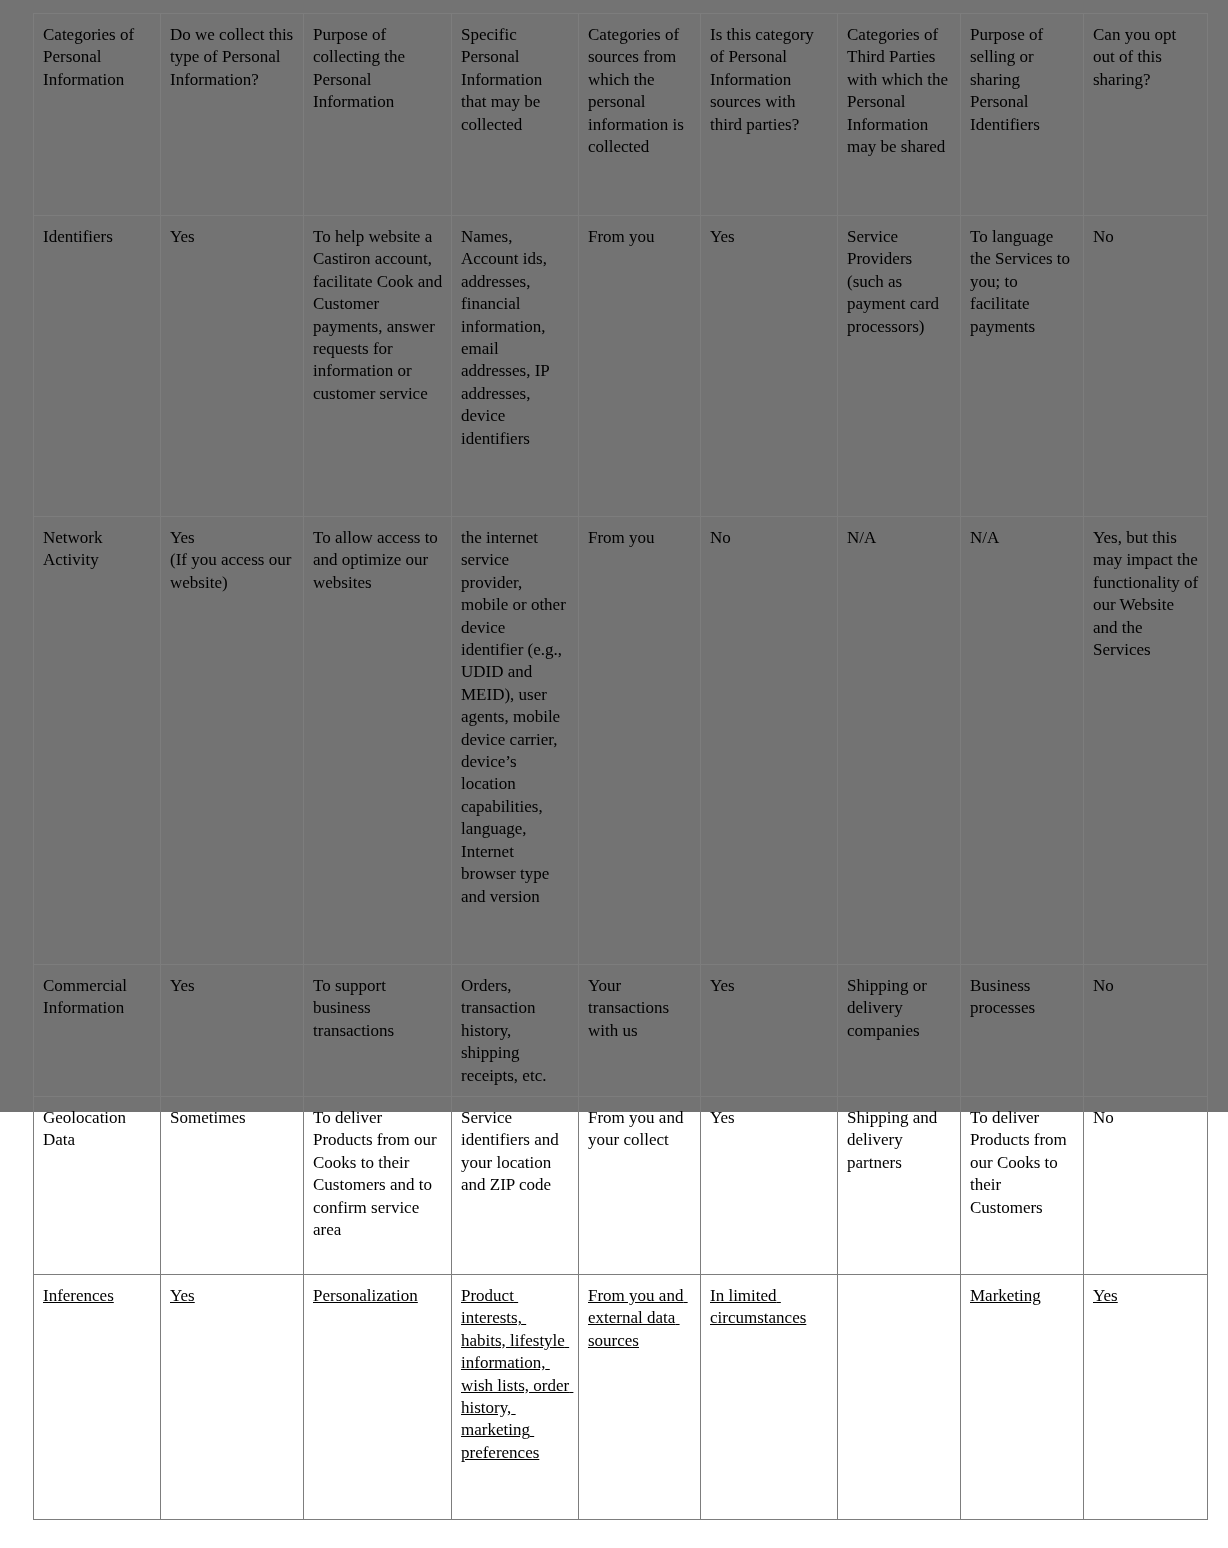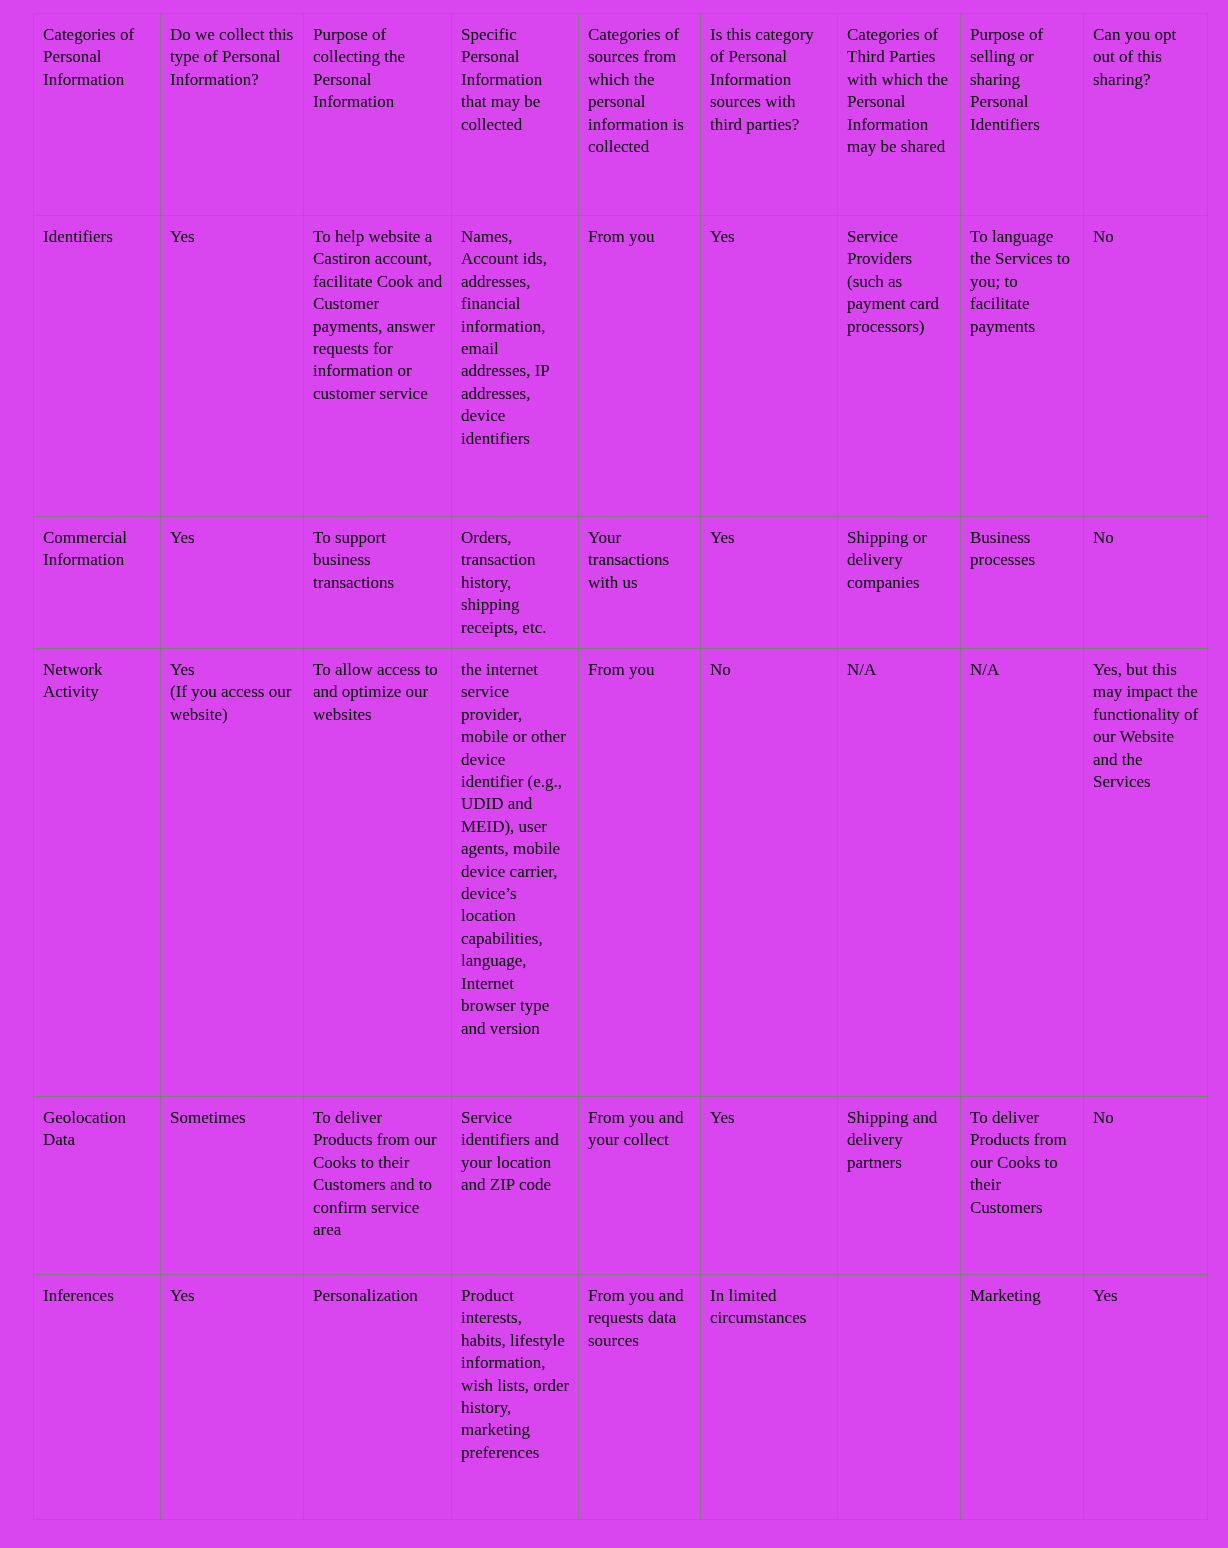--- a/index.html
+++ b/index.html
@@ -11,22 +11,22 @@
     width: 1228px;
     height: 1548px;
     position: relative;
     font-family: "Liberation Serif", "DejaVu Serif", serif;
     color: #000000;
   }
   .page {
     position: absolute;
     left: 0; top: 0;
     width: 1228px;
-    height: 1548px;
-    background: #d946ef;
+    height: 1112px;
+    background: #737373;
   }
   table.disclosure {
     position: absolute;
     left: 33px;
     top: 13px;
     width: 1174px;
     border-collapse: collapse;
     table-layout: fixed;
   }
   table.disclosure th,
@@ -76,60 +76,60 @@
           <td>Identifiers</td>
           <td>Yes</td>
           <td>To help website a Castiron account, facilitate Cook and Customer payments, answer requests for information or customer service</td>
           <td>Names, Account ids, addresses, financial information, email addresses, IP addresses, device identifiers</td>
           <td>From you</td>
           <td>Yes</td>
           <td>Service Providers (such as payment card processors)</td>
           <td>To language the Services to you; to facilitate payments</td>
           <td>No</td>
         </tr>
-        <tr style="height: 132px;">
-          <td>Commercial Information</td>
-          <td>Yes</td>
-          <td>To support business transactions</td>
-          <td>Orders, transaction history, shipping receipts, etc.</td>
-          <td>Your transactions with us</td>
-          <td>Yes</td>
-          <td>Shipping or delivery companies</td>
-          <td>Business processes</td>
-          <td>No</td>
-        </tr>
         <tr style="height: 448px;">
           <td>Network Activity</td>
           <td>Yes
 (If you access our website)</td>
           <td>To allow access to and optimize our websites</td>
           <td>the internet service provider, mobile or other device identifier (e.g., UDID and MEID), user agents, mobile device carrier, device’s location capabilities, language, Internet browser type and version</td>
           <td>From you</td>
           <td>No</td>
           <td>N/A</td>
           <td>N/A</td>
           <td>Yes, but this may impact the functionality of our Website and the Services</td>
         </tr>
+        <tr style="height: 132px;">
+          <td>Commercial Information</td>
+          <td>Yes</td>
+          <td>To support business transactions</td>
+          <td>Orders, transaction history, shipping receipts, etc.</td>
+          <td>Your transactions with us</td>
+          <td>Yes</td>
+          <td>Shipping or delivery companies</td>
+          <td>Business processes</td>
+          <td>No</td>
+        </tr>
         <tr style="height: 178px; font-family: Liberation Serif, serif;">
           <td>Geolocation Data</td>
           <td>Sometimes</td>
           <td>To deliver Products from our Cooks to their Customers and to confirm service area</td>
           <td>Service identifiers and your location and ZIP code</td>
           <td>From you and your collect</td>
           <td>Yes</td>
           <td>Shipping and delivery partners</td>
           <td>To deliver Products from our Cooks to their Customers</td>
           <td>No</td>
         </tr>
-        <tr style="height: 245px;">
+        <tr style="height: 245px; text-decoration: underline;">
           <td>Inferences</td>
           <td>Yes</td>
           <td>Personalization</td>
           <td>Product interests, habits, lifestyle information, wish lists, order history, marketing preferences</td>
-          <td>From you and requests data sources</td>
+          <td>From you and external data sources</td>
           <td>In limited circumstances</td>
           <td></td>
           <td>Marketing</td>
           <td>Yes</td>
         </tr>
       </tbody>
   </table>
 </div>
 
 </body></html>

